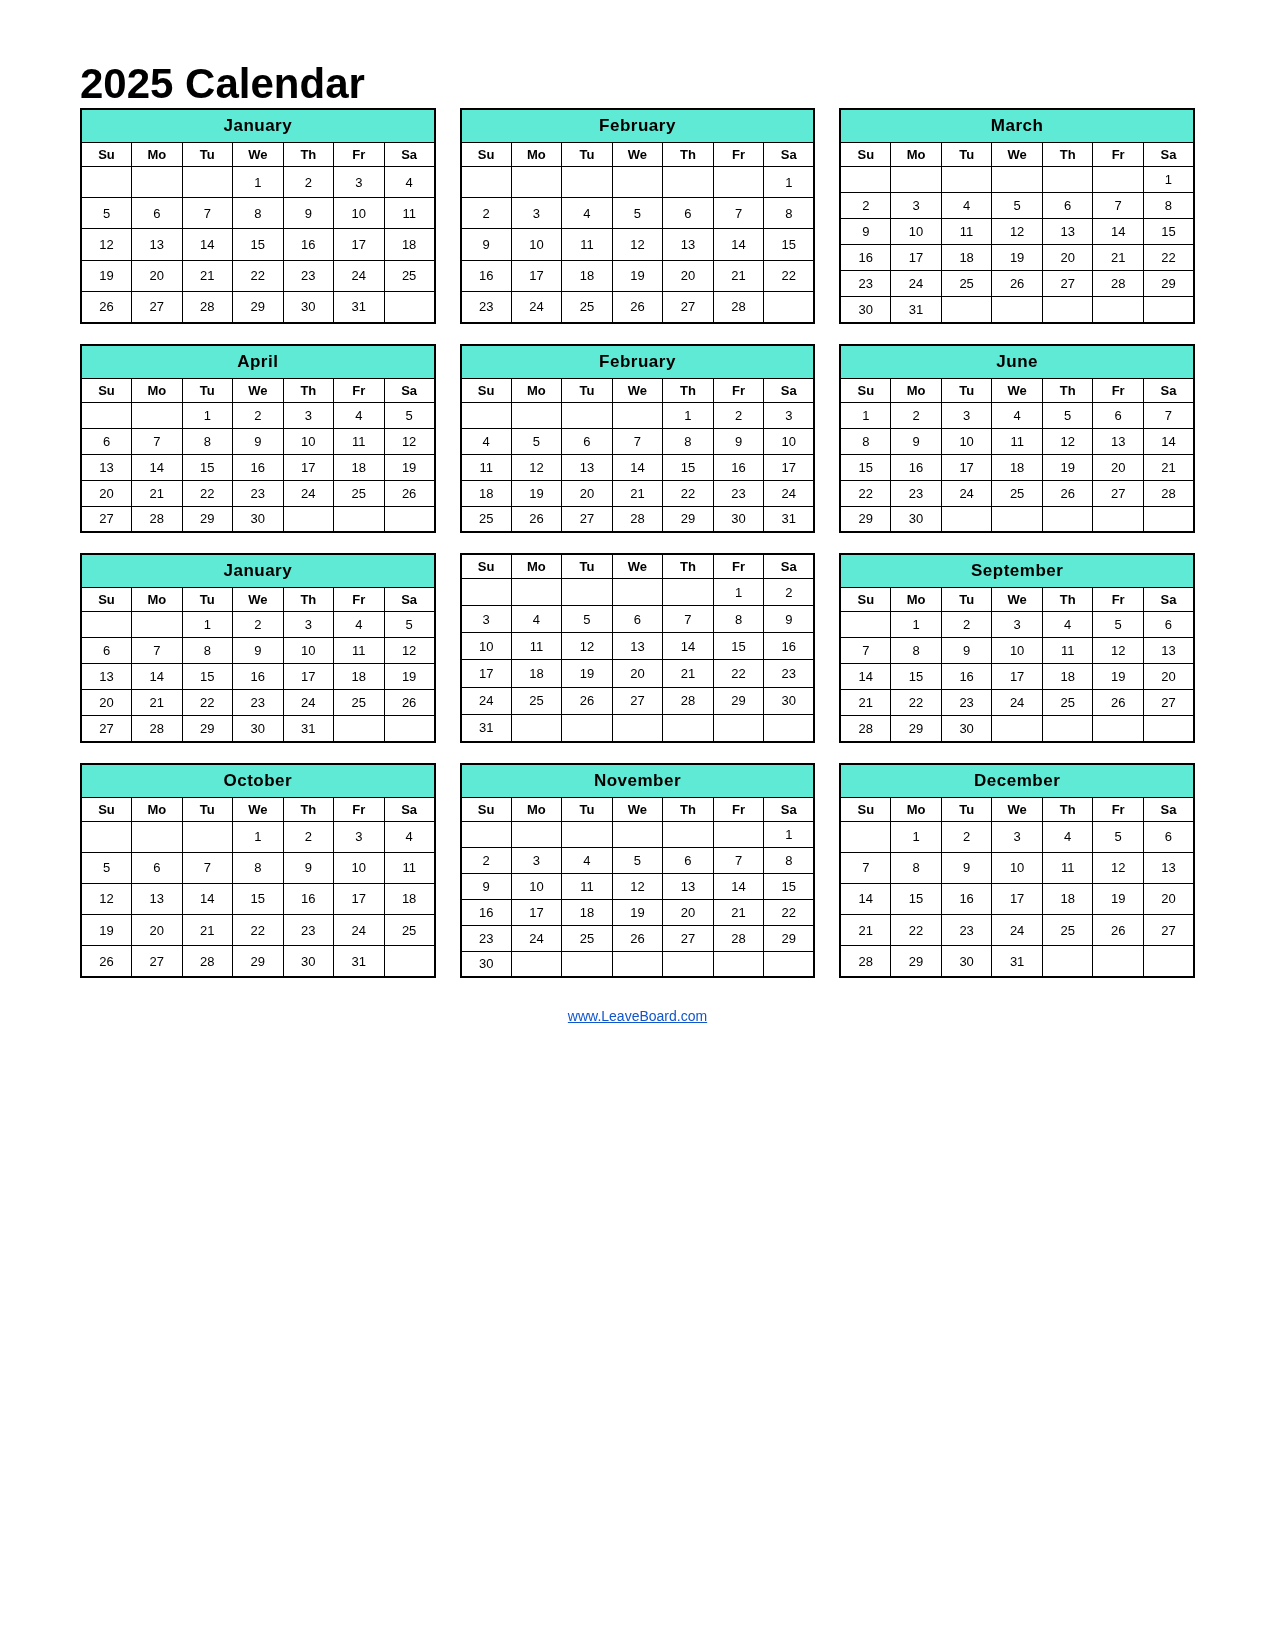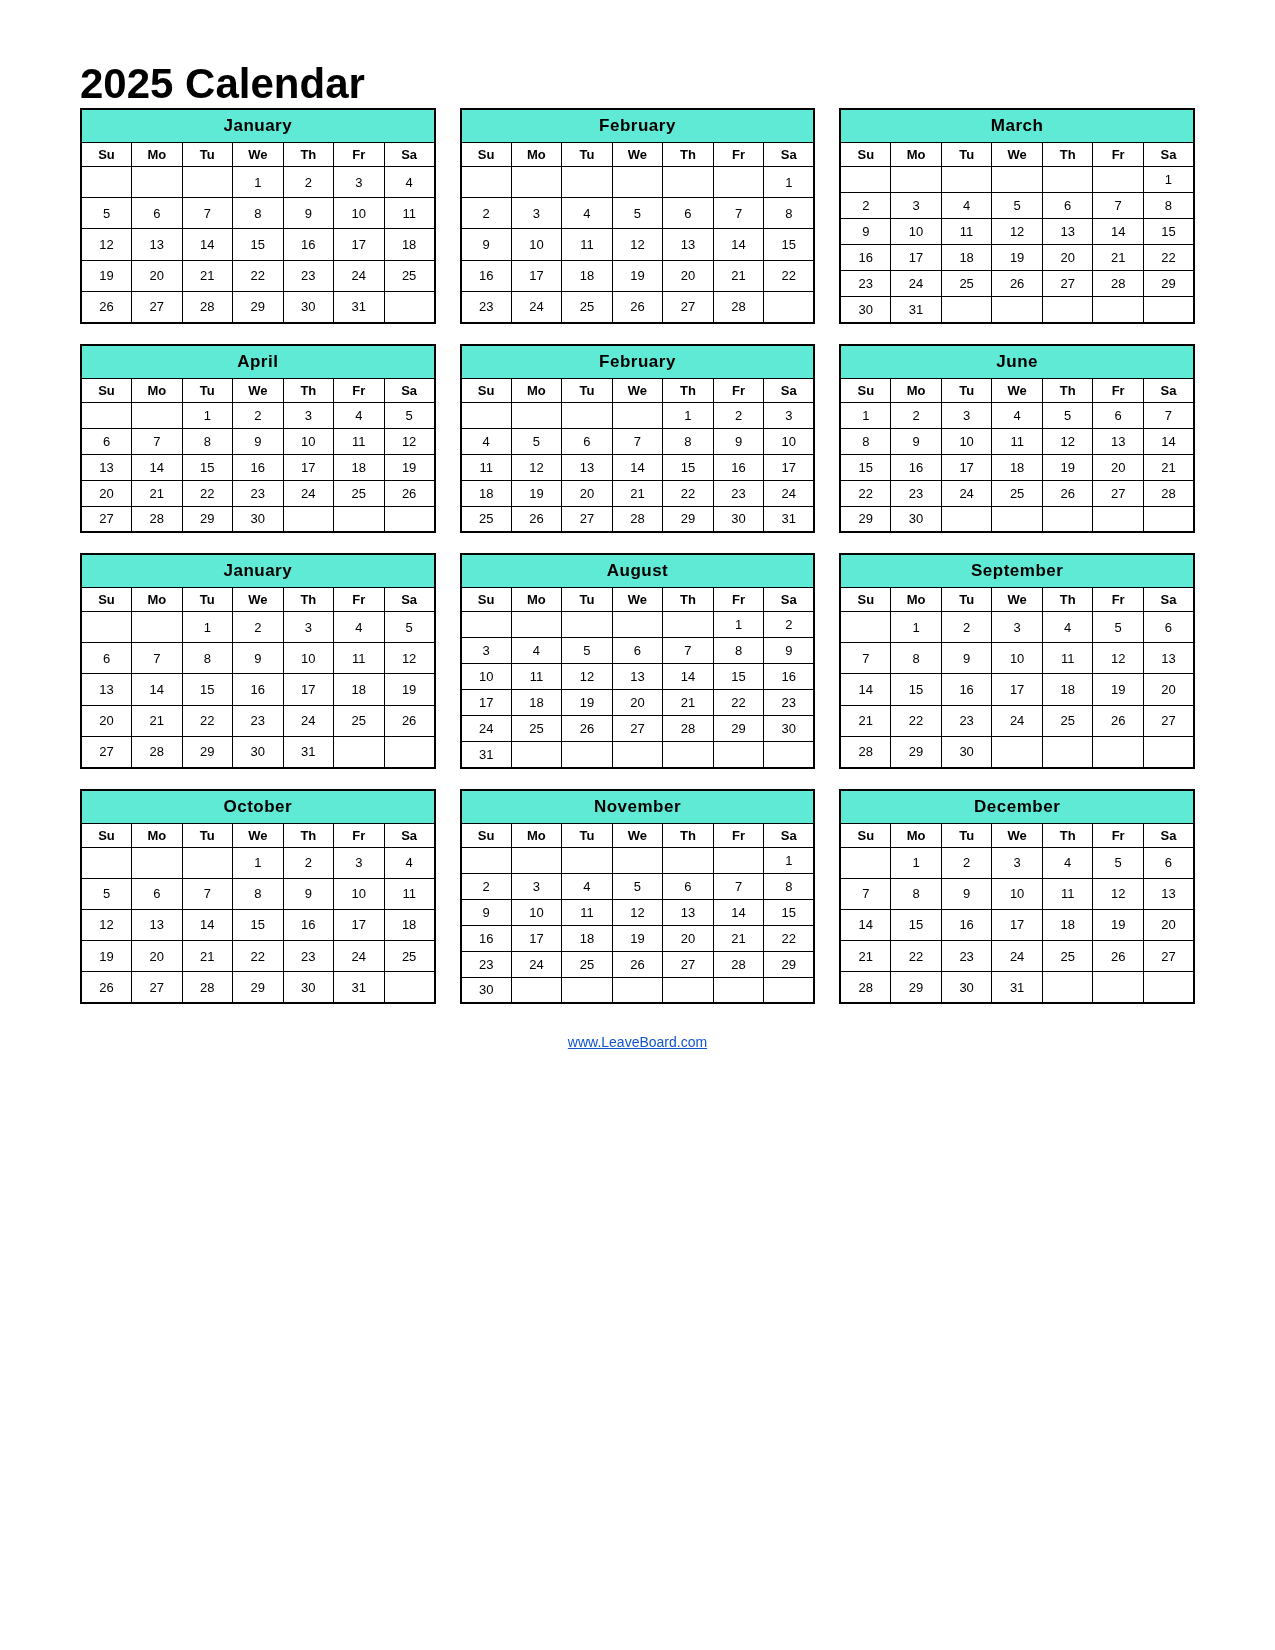--- a/index.html
+++ b/index.html
@@ -517,23 +517,20 @@
           <td>30</td>
           <td>31</td>
           <td></td>
           <td></td>
         </tr>
       </tbody>
     </table>
     <table class="month-table">
       <thead>
         <tr>
-          <th class="month-title" colspan="7">August</th>
-        </tr>
-        <tr>
           <th class="day-header">Su</th>
           <th class="day-header">Mo</th>
           <th class="day-header">Tu</th>
           <th class="day-header">We</th>
           <th class="day-header">Th</th>
           <th class="day-header">Fr</th>
           <th class="day-header">Sa</th>
         </tr>
       </thead>
       <tbody>

